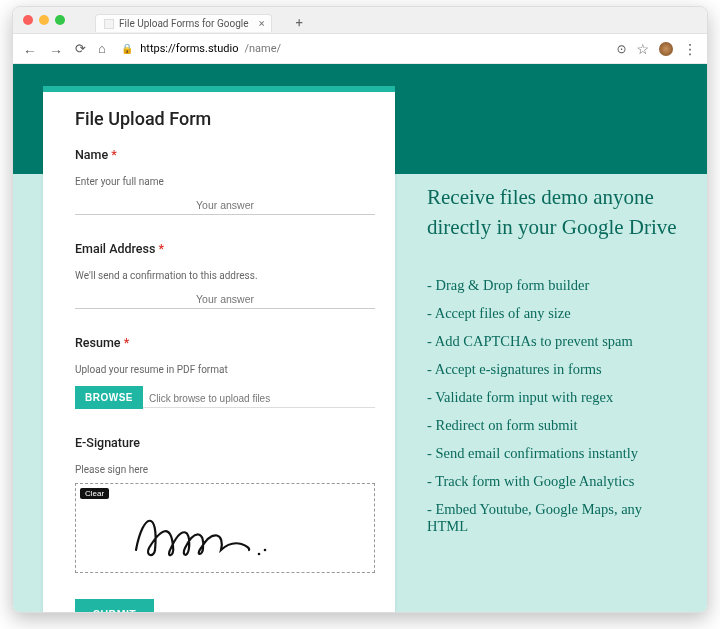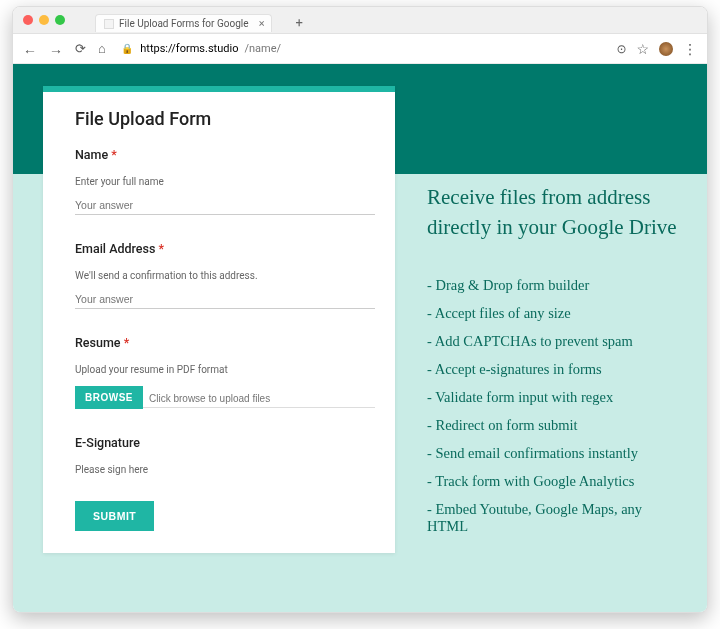--- a/index.html
+++ b/index.html
@@ -114,20 +114,21 @@
   .field-input {
     border:none;
     border-bottom:1px solid #ccc;
     width:100%;
     font-size:10.5px;
     color:#999;
     padding:6px 0 3px 0;
     margin-top:6px;
     outline:none;
     background:transparent;
+    text-align:center;
   }
   .file-row { display:flex; align-items:center; margin-top:11px; }
   .browse-btn {
     background:#1fb6a4;
     color:#fff;
     font-size:10px;
     letter-spacing:0.5px;
     padding:6px 10px;
     border:none;
     cursor:pointer;
@@ -262,28 +263,36 @@
             <button class="browse-btn">BROWSE</button>
             <input class="file-placeholder" placeholder="Click browse to upload files" style="">
           </div>
         </div>
 
         <div class="field" style="margin-bottom:20px">
           <div class="field-label">
             <span>E-Signature</span>
           </div>
           <div class="field-help">Please sign here</div>
+          <div class="sig-box">
+            <button class="clear-chip">Clear</button>
+            <svg class="sig-svg" width="150" height="56" viewBox="0 0 150 56">
+              <path d="M5 42 C 12 4, 28 2, 24 42 C 23 50, 14 48, 18 40 C 30 20, 40 16, 42 38 C 44 50, 34 50, 40 40 C 50 18, 60 20, 58 40 C 57 50, 50 48, 54 40 C 64 20, 74 24, 72 40 C 72 48, 64 48, 70 40 C 82 20, 94 26, 90 42 C 105 28, 120 40, 118 42" stroke="#111" stroke-width="2.2" fill="none" stroke-linecap="round"></path>
+              <circle cx="128" cy="46" r="1.3" fill="#111"></circle>
+              <circle cx="134" cy="42" r="1.3" fill="#111"></circle>
+            </svg>
+          </div>
         </div>
 
         <button class="submit-btn">SUBMIT</button>
       </div>
 
       <div class="promo">
         <div class="promo-head">
-          <span>Receive files from address</span><br>
+          <span>Receive files demo anyone</span><br>
           <span>directly in your Google Drive</span>
         </div>
         <ul class="promo-list">
           <li>- Drag &amp; Drop form builder</li>
           <li>- Accept files of any size</li>
           <li>- Add CAPTCHAs to prevent spam</li>
           <li>- Accept e-signatures in forms</li>
           <li>- Validate form input with regex</li>
           <li>- Redirect on form submit</li>
           <li>- Send email confirmations instantly</li>

